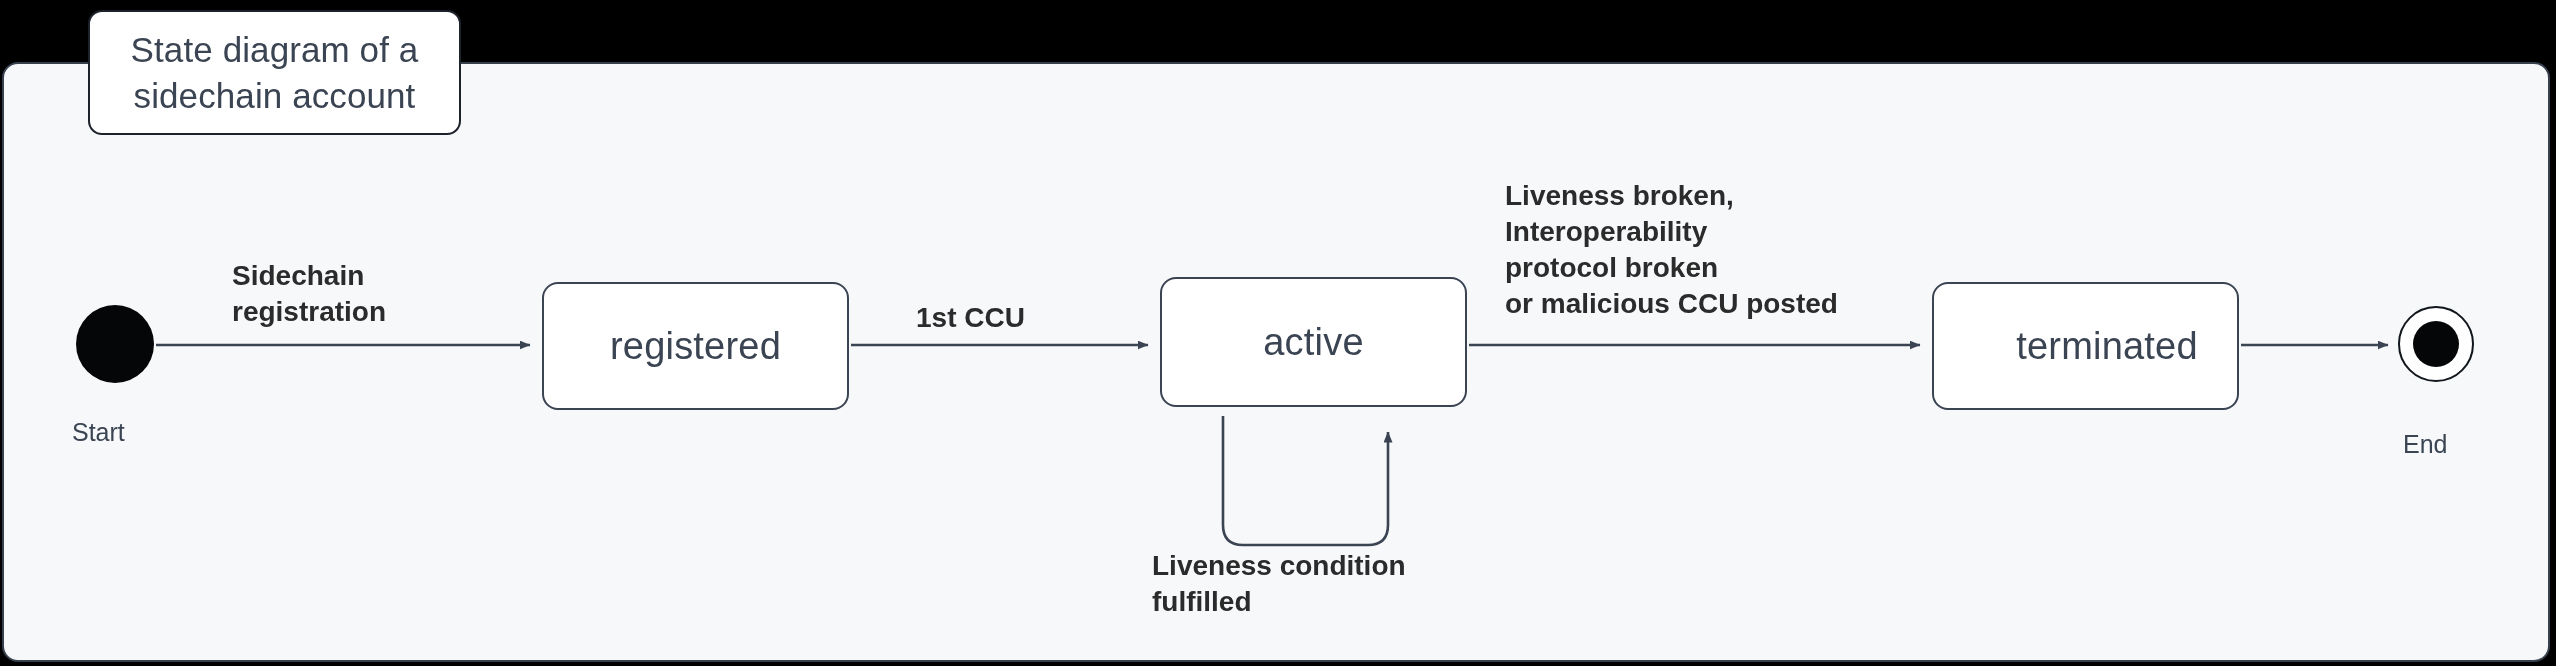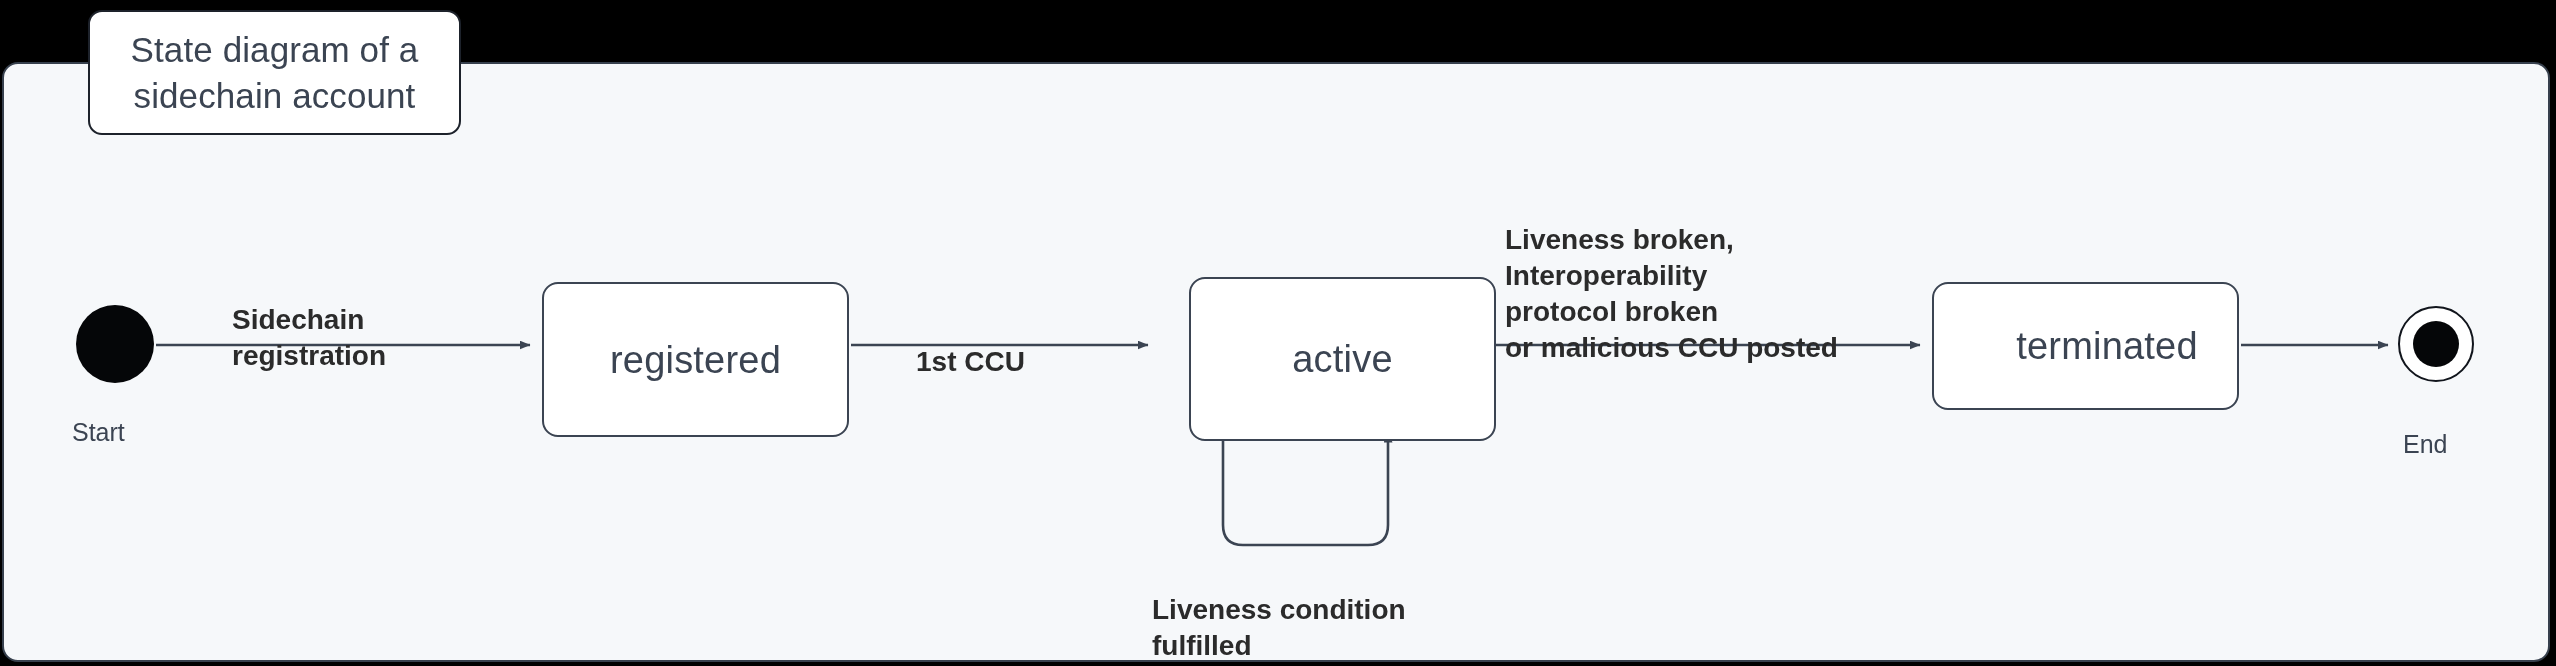--- a/index.html
+++ b/index.html
@@ -82,22 +82,22 @@
     justify-content: center;
     z-index: 10;
   }
   .state-box .state-label {
     font-size: 38px;
     color: #3b4452;
     letter-spacing: 0.2px;
     line-height: 1;
   }
 
-  #state-registered { left: 542px; top: 282px; width: 307px; height: 155px; }
-  #state-active     { left: 1160px; top: 277px; width: 307px; height: 164px; margin-left: 29px; }
+  #state-registered { left: 542px; top: 282px; width: 307px; height: 128px; }
+  #state-active     { left: 1160px; top: 277px; width: 307px; height: 130px; }
   #state-terminated { left: 1932px; top: 282px; width: 307px; height: 128px; padding-left: 43px; }
 
   
   #start-node {
     position: absolute;
     left: 76px;
     top: 305px;
     width: 78px;
     height: 78px;
     border-radius: 50%;
@@ -141,21 +141,20 @@
 
   
   .edge-label {
     position: absolute;
     font-size: 28px;
     font-weight: bold;
     color: #2b2b2b;
     line-height: 36px;
     white-space: pre-line;
     z-index: 10;
-    margin-top: 44px;
   }
   #label-sidechain-registration { left: 232px; top: 258px; }
   #label-first-ccu              { left: 916px; top: 300px; }
   #label-liveness-broken        { left: 1505px; top: 178px; }
   #label-liveness-fulfilled     { left: 1152px; top: 548px; }
 </style>
 </head>
 <body>
 
 <div id="stage">

